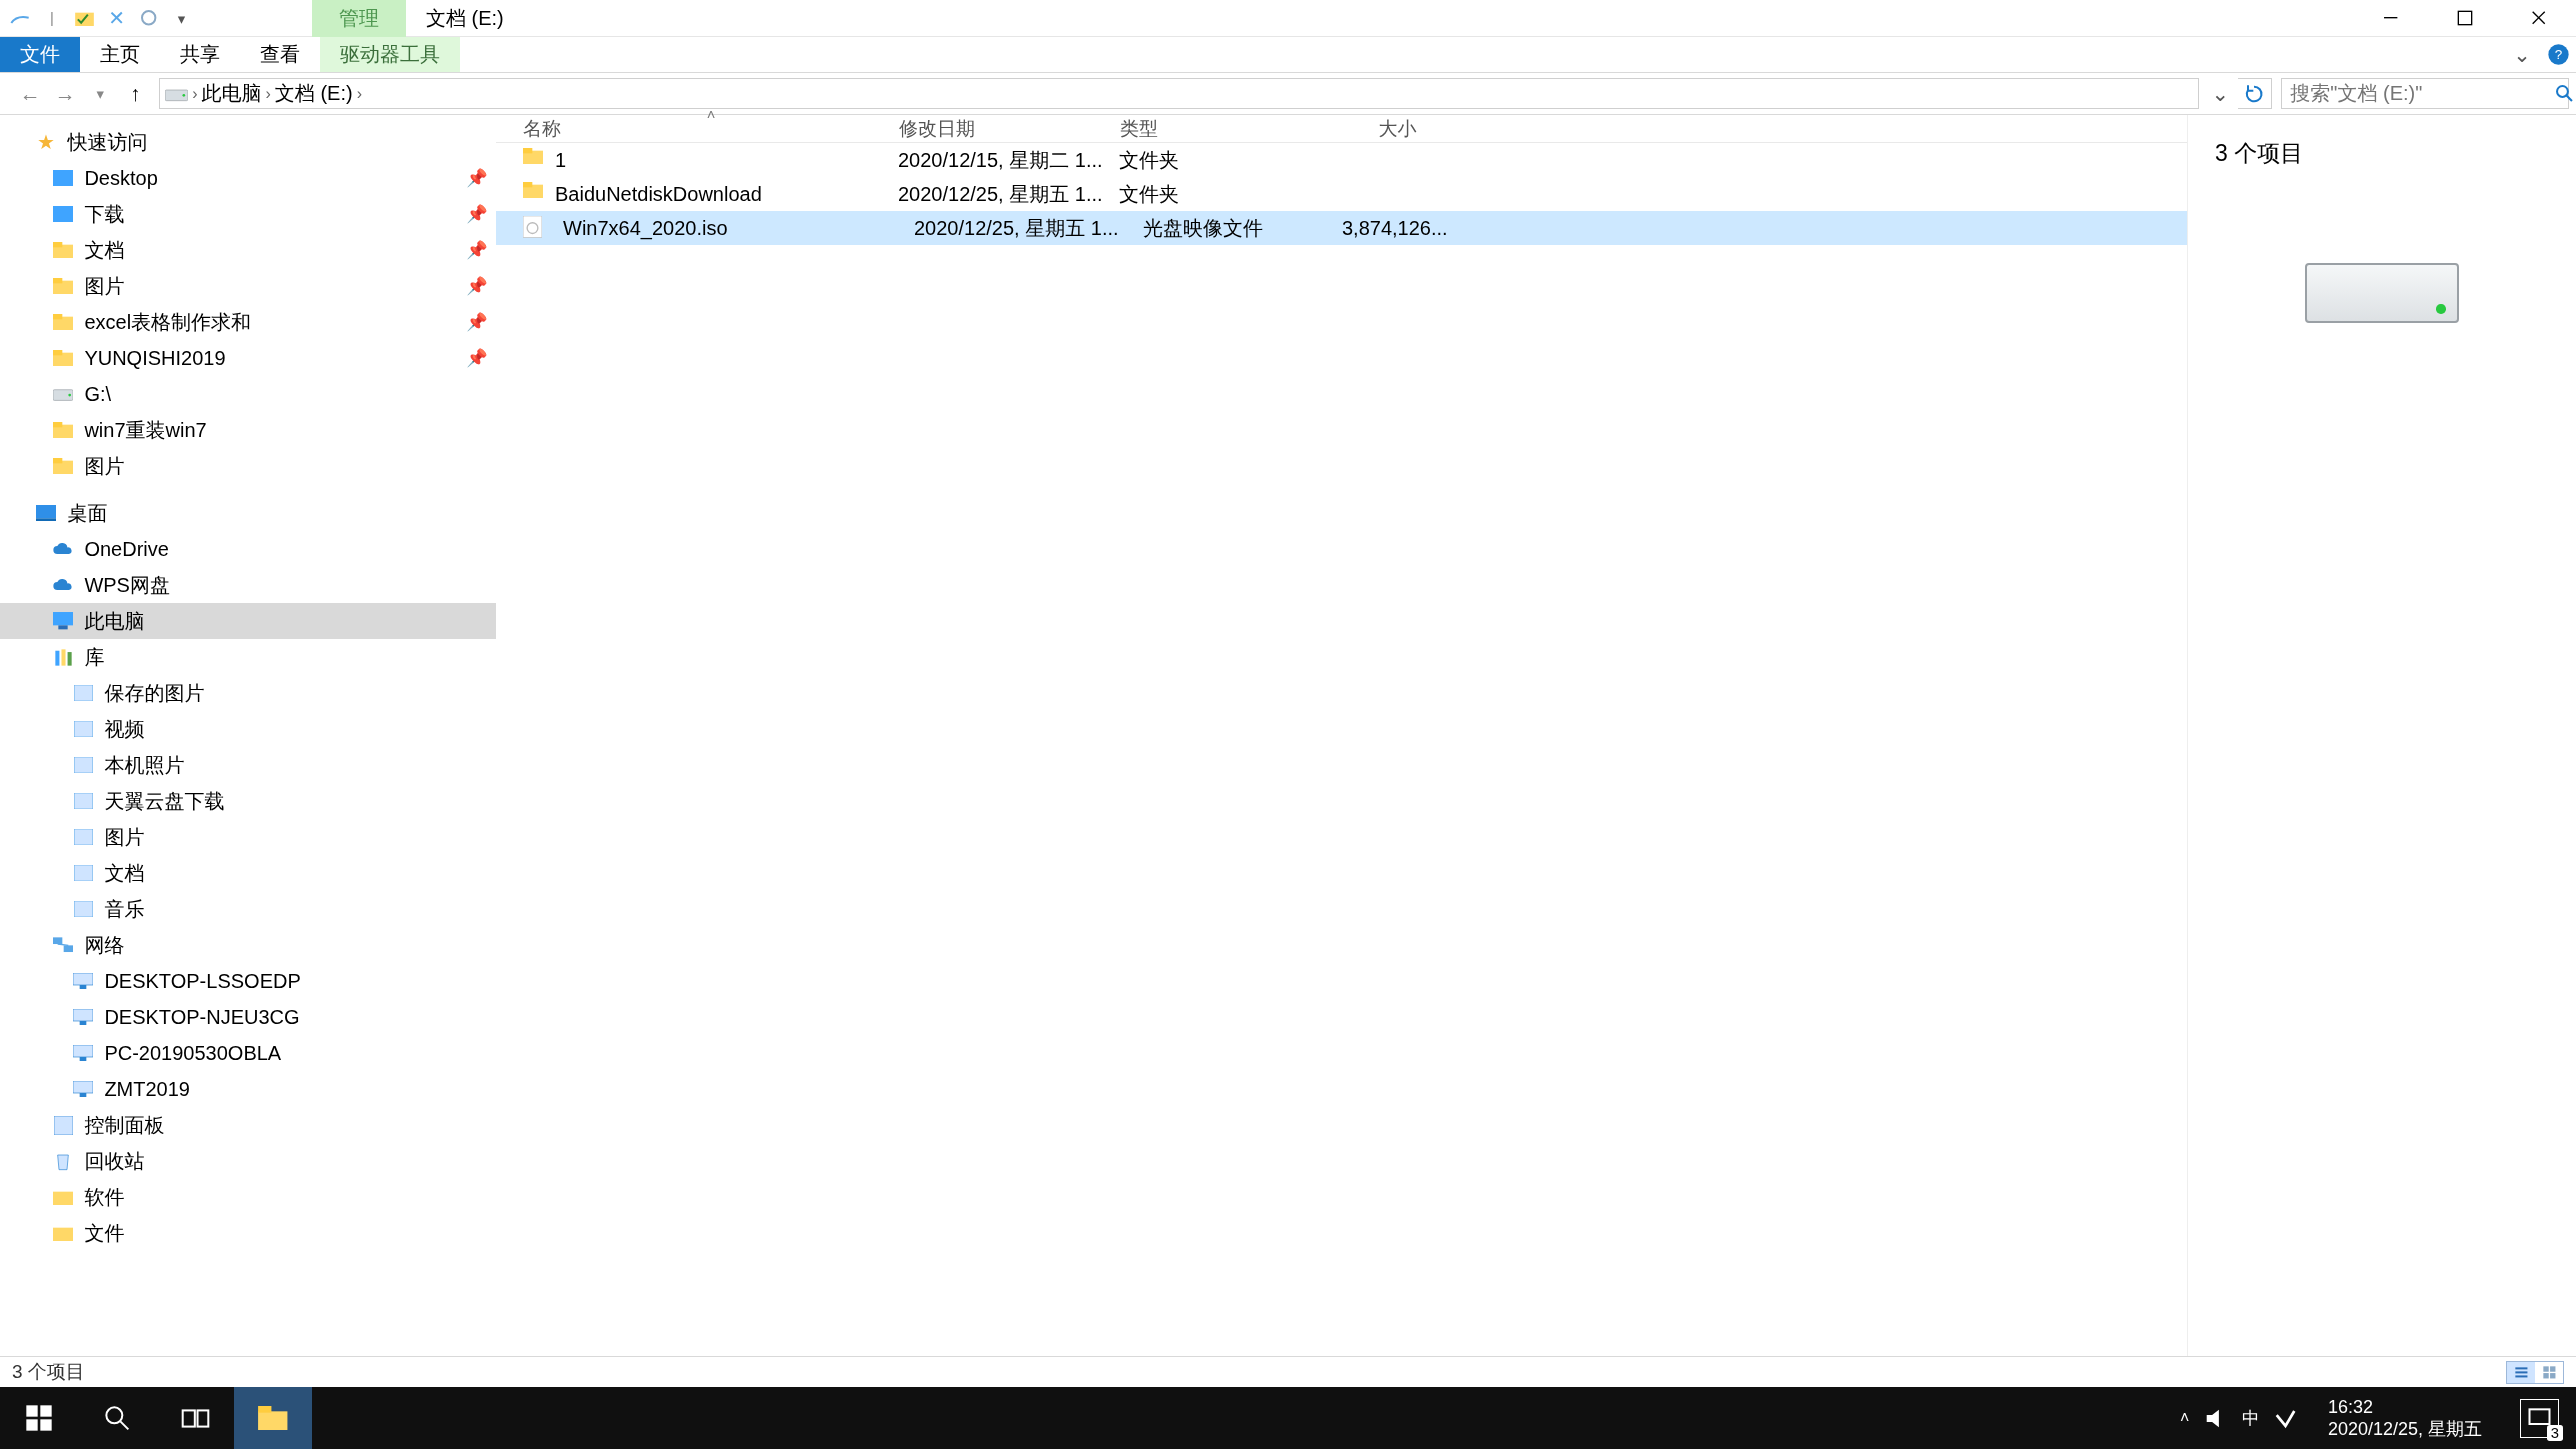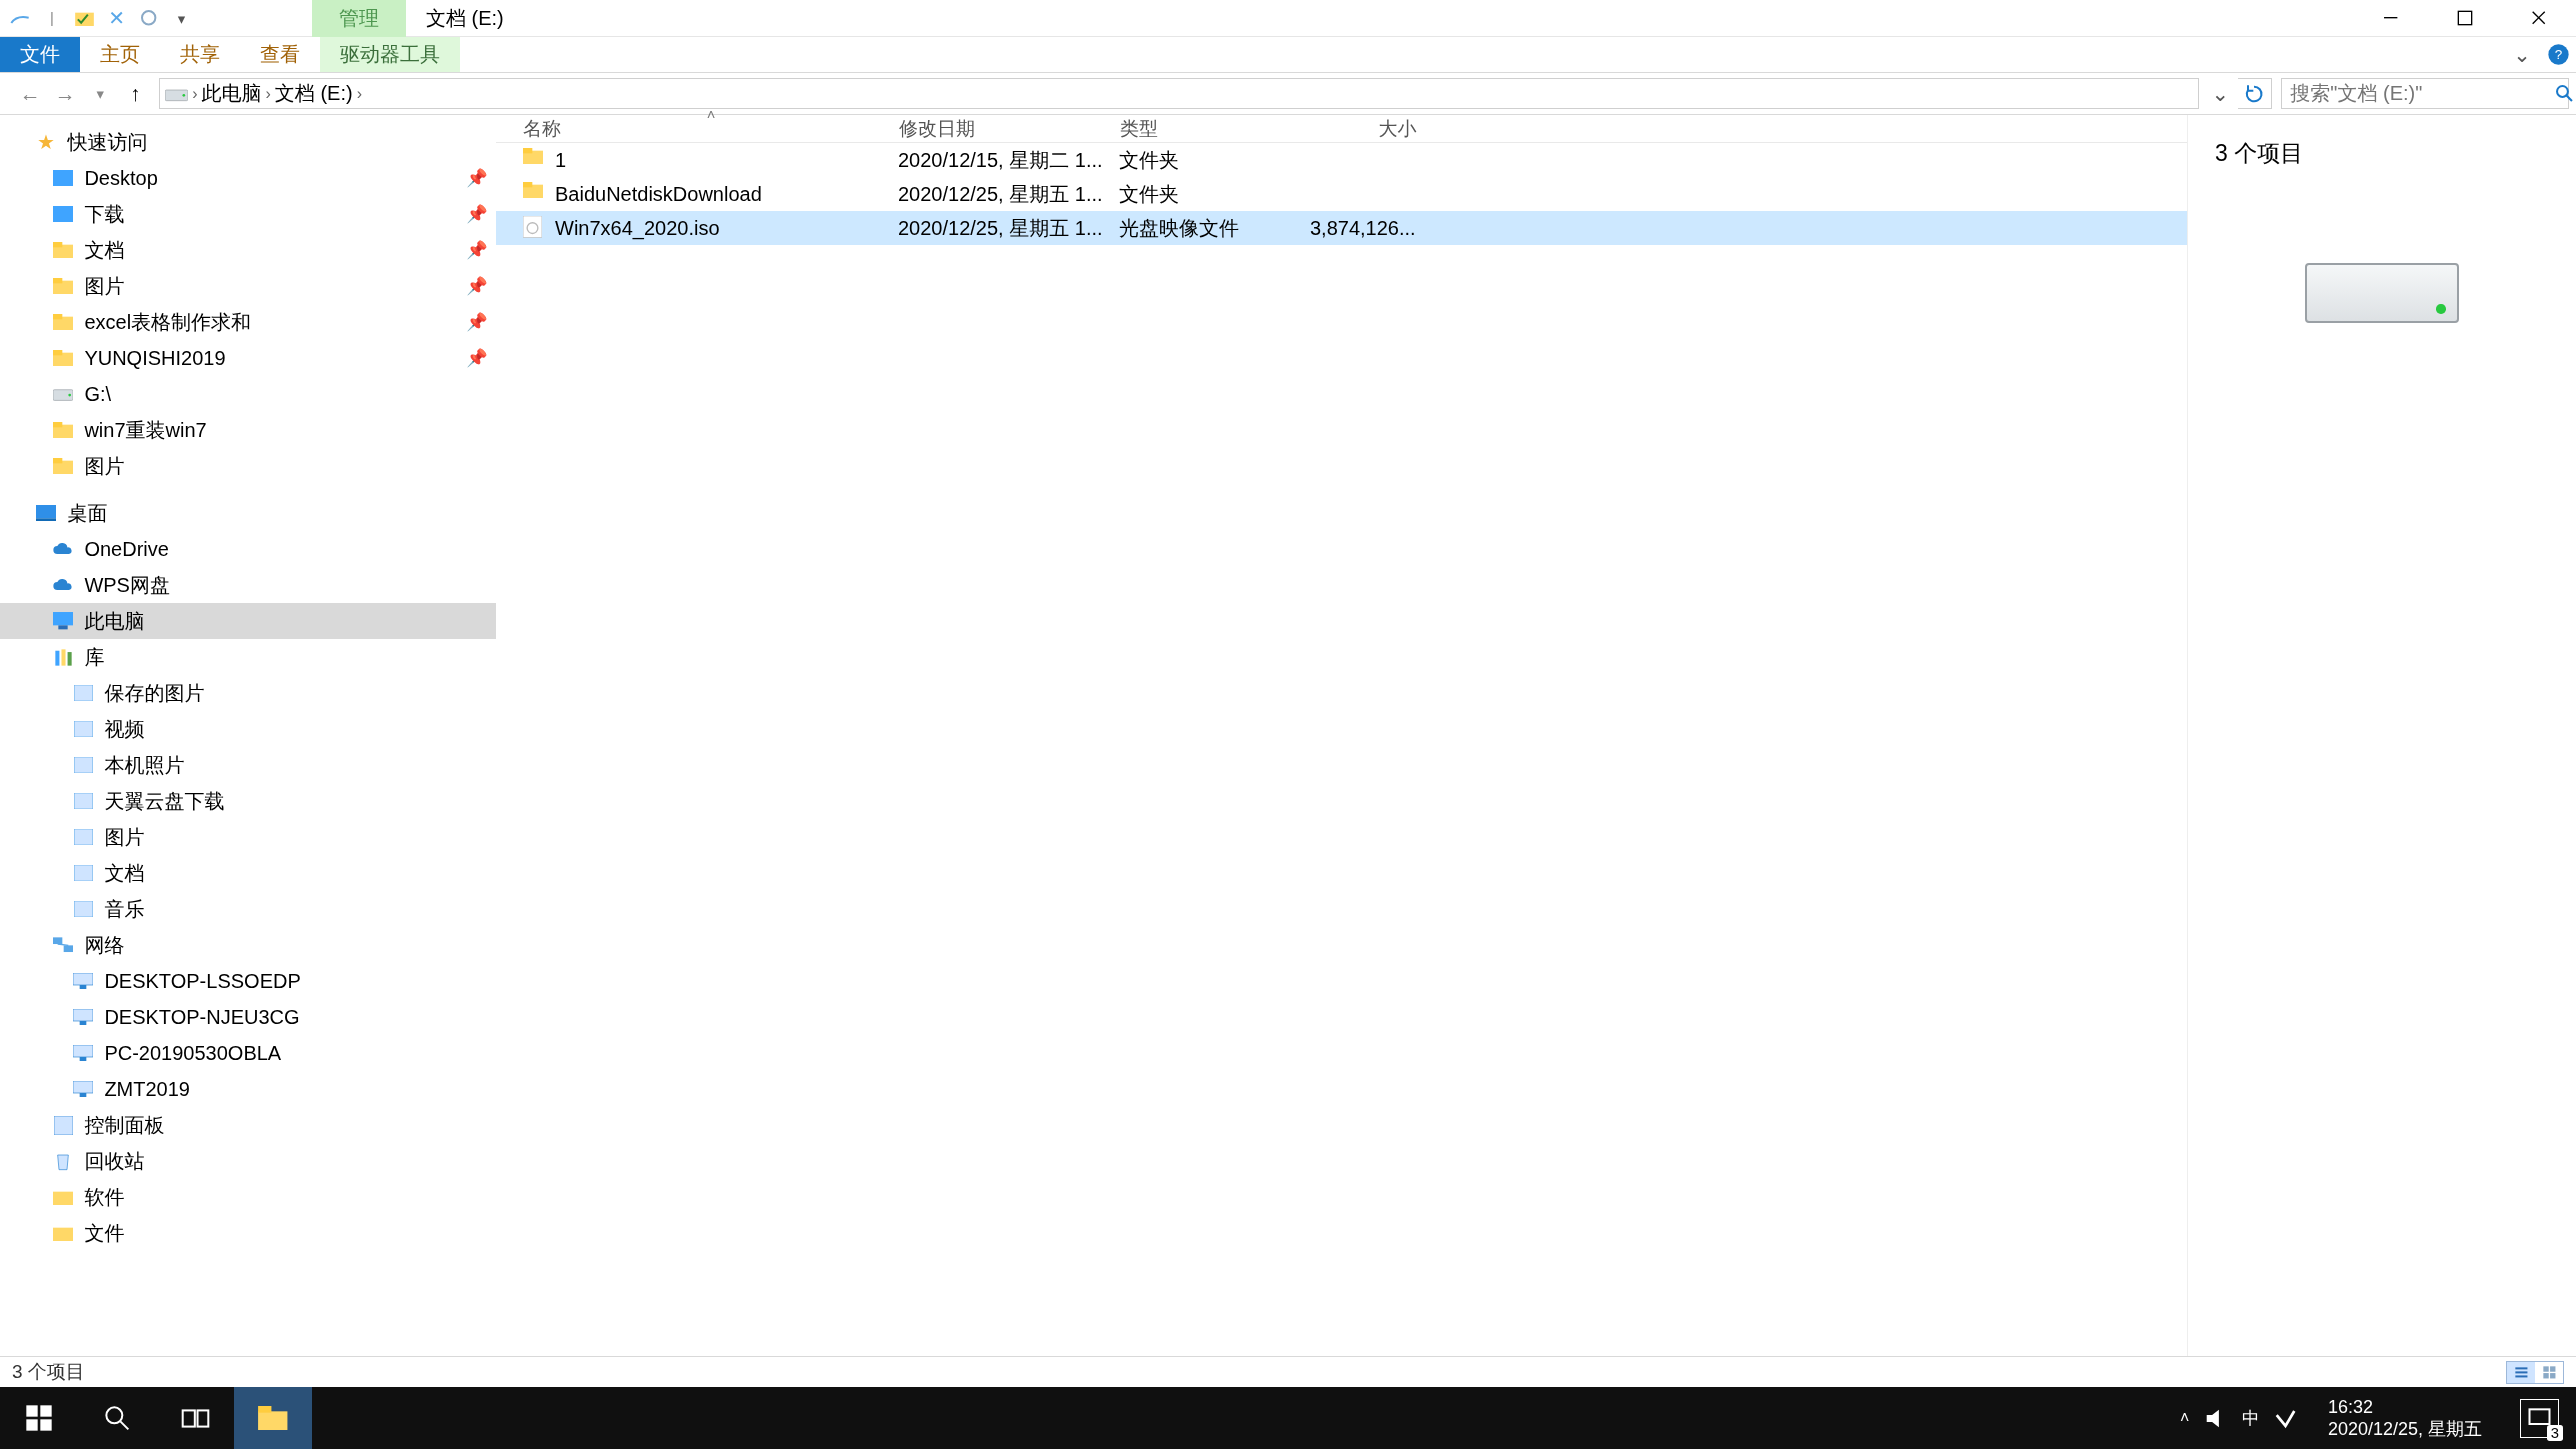--- a/index.html
+++ b/index.html
@@ -11,21 +11,21 @@
   .qat { display: flex; align-items: center; gap: 9.4px; padding-left: 8px; }
   .qat .ic { width: 23px; height: 23px; display: flex; align-items: center; justify-content: center; }
   .title-tab-contextual { margin-left: 119px; height: 37px; background: #c9f0c4; color: #4e9750; display: flex; align-items: center; padding: 0 27px; font-size: 20px;}
   .title-text { margin-left: 20px; font-size: 20px; }
   .titlecenter { flex: 1; }
   .winbtns { display: flex; }
   .winbtn { width: 74px; height: 37px; display: flex; align-items: center; justify-content: center; color: #000; }
 
   
   .ribbon { height: 36px; display: flex; align-items: stretch; border-bottom: 0.7px solid #d9d9d9; }
-  .rtab { padding: 0 20px; display: flex; align-items: center; font-size: 20px; color: #a16207; }
+  .rtab { padding: 0 20px; display: flex; align-items: center; font-size: 20px; color: #000000; }
   .rtab.file { background: #1979ca; color: #fff; }
   .ctx-under { background: #dff8db; color: #3b6f3b; }
   .rspace { flex:1; }
   .rexpand { width: 36px; display:flex; align-items:center; justify-content:center; color:#555;}
   .rhelp   { width: 36px; display:flex; align-items:center; justify-content:center; }
   .rhelp svg circle{ fill:#1979ca;}
   .rhelp svg text{ fill:#fff; font-size:20px;}
 
   
   .navrow { height: 42px; display: flex; align-items: center; border-bottom: 0.7px solid #d9d9d9; padding: 0 6.7px 0 14.8px; gap: 4px;}
@@ -66,21 +66,21 @@
   .colhdr{ height:28px; display:flex; align-items:center; border-bottom:0.7px solid #e9e9e9; font-size:19px; color:#555; padding-left:27px;}
   .col-name{ width:376px; display:flex; align-items:center; gap:5.4px;}
   .col-date{ width:221px;}
   .col-type{ width:181px;}
   .col-size{ width:121px; text-align:right; padding-right:5.4px;}
   .colhead-wrap{ position:relative; }
   .sortarrow{ position:absolute; left:50%; top:-8.7px; transform:translateX(-50%); color:#777; font-size:14.8px;}
 
   
   .filerow{ height:34px; display:flex; align-items:center; padding-left:27px; font-size:20px;}
-  .filerow.sel{ background:#cde8ff;}
+  .filerow.sel{ background:#cde8ff;gap:8px;}
   .filerow .fic{ width:24px; height:24px; margin-right:8px;}
   .filerow .fname{ width:343px; white-space:nowrap; overflow:hidden;}
   .filerow .fdate{ width:221px; white-space:nowrap; overflow:hidden;}
   .filerow .ftype{ width:181px; white-space:nowrap;}
   .filerow .fsize{ width:121px; text-align:right; padding-right:5.4px;}
 
   
   .previewtitle{ font-size:23px; margin-bottom:20px;}
   .drivepic{ margin:94px auto 0; width:154px; height:60px; position:relative;}
   .drivepic .body{ position:absolute; inset:0; border:2px solid #9aa0a5; border-radius:4px; background:linear-gradient(#f5f7f8,#dde1e4);}

